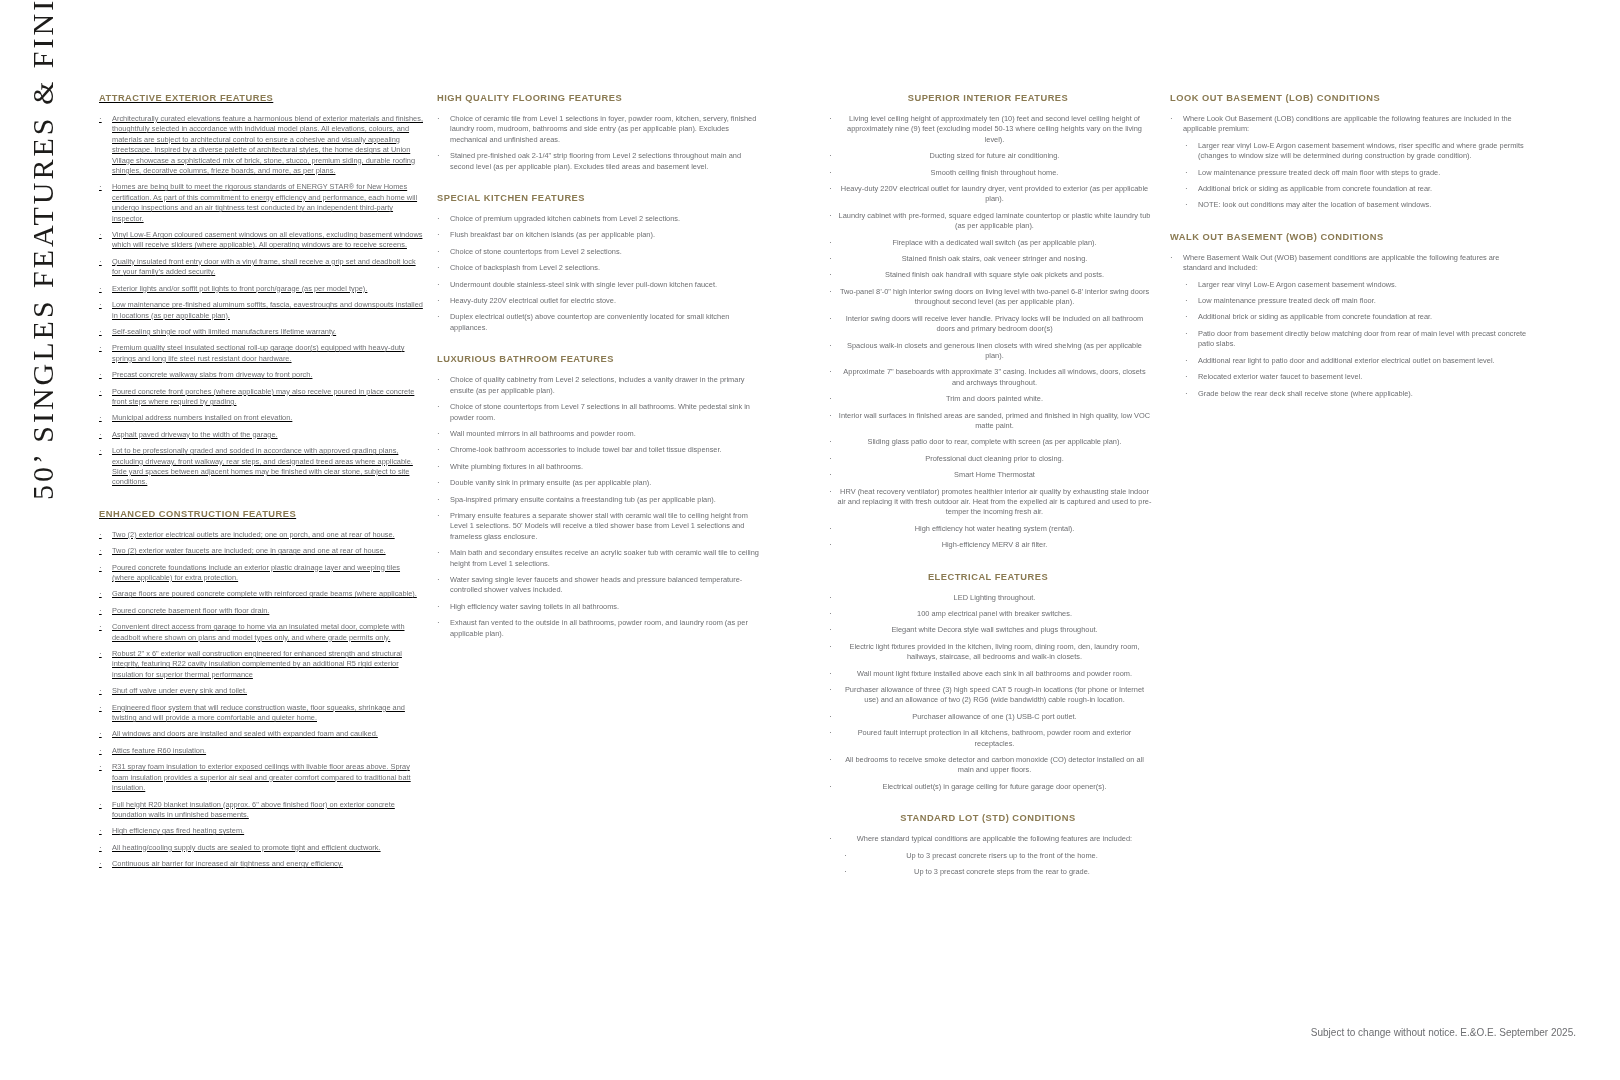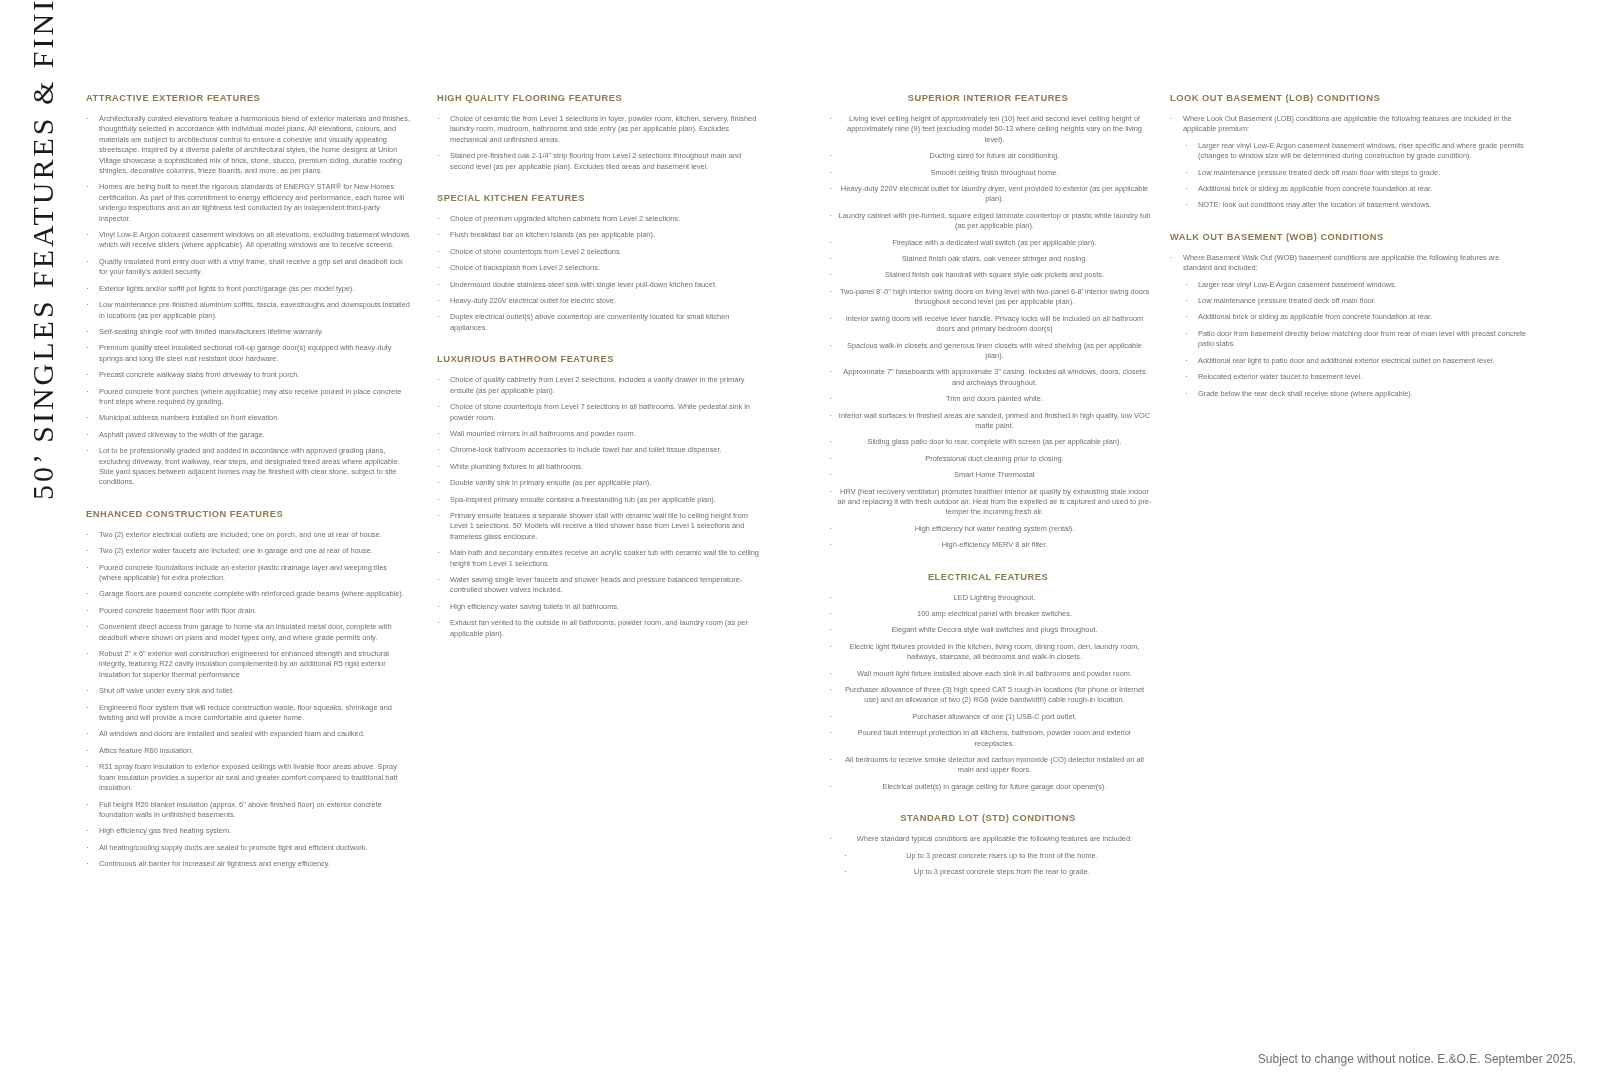--- a/index.html
+++ b/index.html
@@ -17,21 +17,21 @@
     transform:rotate(-90deg);
     transform-origin:left top;
     font-family:"Liberation Serif", serif;
     font-size:30px;
     letter-spacing:3px;
     color:#1d1c1a;
     white-space:nowrap;
     width:472px;
   }
   .col { position:absolute; top:93px; }
-  .col-1 { left:86px;   width:325px; }
+  .col-1 { left:99px;   width:325px;text-decoration:underline; }
   .col-2 { left:437px;  width:328px; }
   .col-3 { left:824px;  width:328px;text-align:center; }
   .col-4 { left:1170px; width:358px; }
   .sec-title {
     color:#8a7a52;
     font-size:9.3px;
     font-weight:bold;
     letter-spacing:0.5px;
     margin:0 0 11px 0;
   }
@@ -46,23 +46,23 @@
   .item .bullet {
     flex:none;
     width:13px;
     color:#6d6e71;
     font-size:8px;
   }
   .item.depth1 { margin-left:15px; }
   .itext { flex:1; }
   .footer {
     position:absolute;
-    top:1052px;
+    top:1027px;
     right:44px;
-    font-size:12px;
+    font-size:10px;
     color:#6d6e71;
   }
 </style>
 </head>
 <body>
 
 <div class="page">
   <div class="vertical-title">50’ SINGLES FEATURES &amp; FINISHES</div>
 
   <div id="columns">

